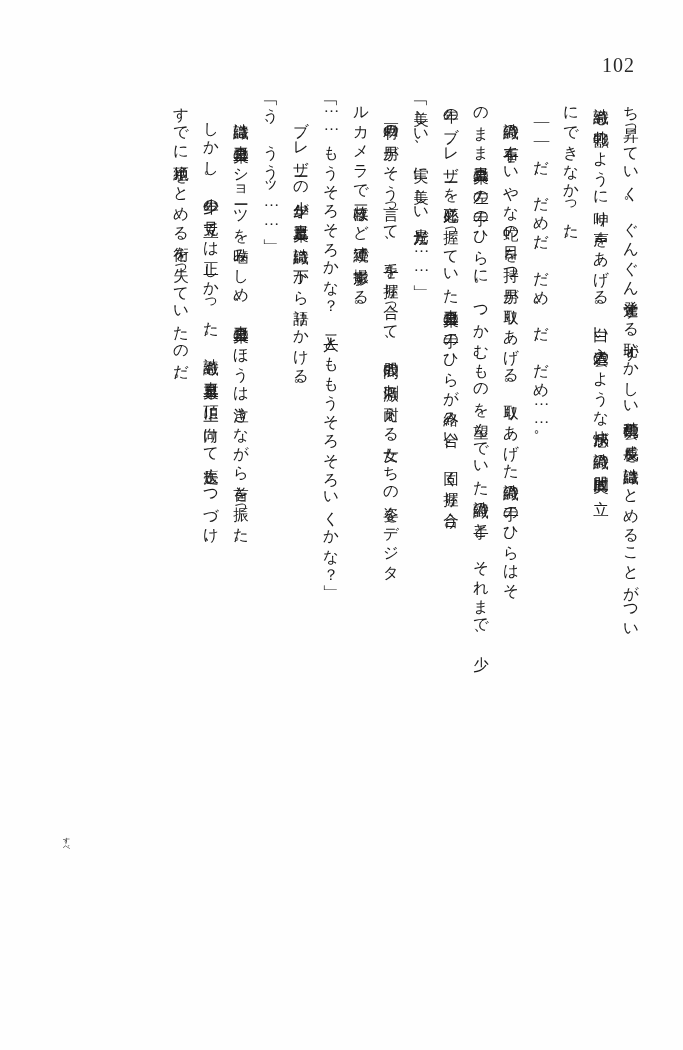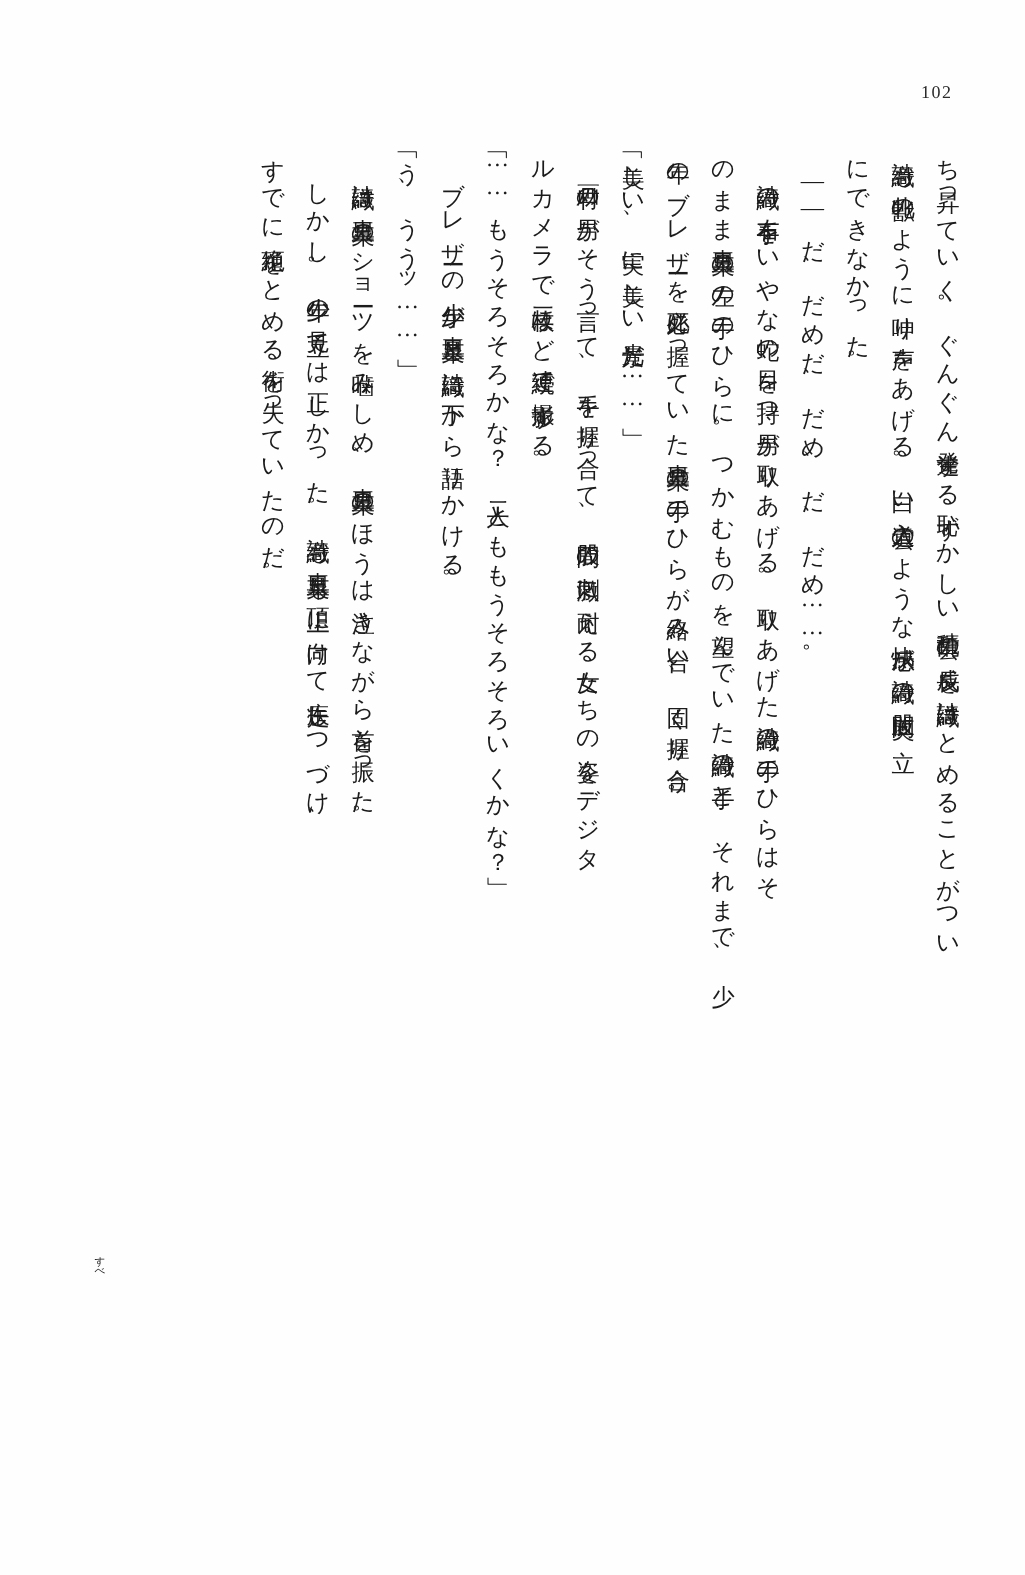--- a/index.html
+++ b/index.html
@@ -18,21 +18,21 @@
     position: relative;
     width: 683px;
     height: 1050px;
     background: #fefefe;
     box-sizing: border-box;
   }
   .page-number {
     position: absolute;
     top: 54px;
     right: 48px;
-    font-size: 12px;
+    font-size: 20px;
     letter-spacing: 1px;
     color: #2a2a2a;
     font-family: "Liberation Serif", "DejaVu Serif", serif;
   }
   .text-body {
     position: absolute;
     top: 96px;
     right: 44px;
     left: 40px;
     bottom: 58px;

